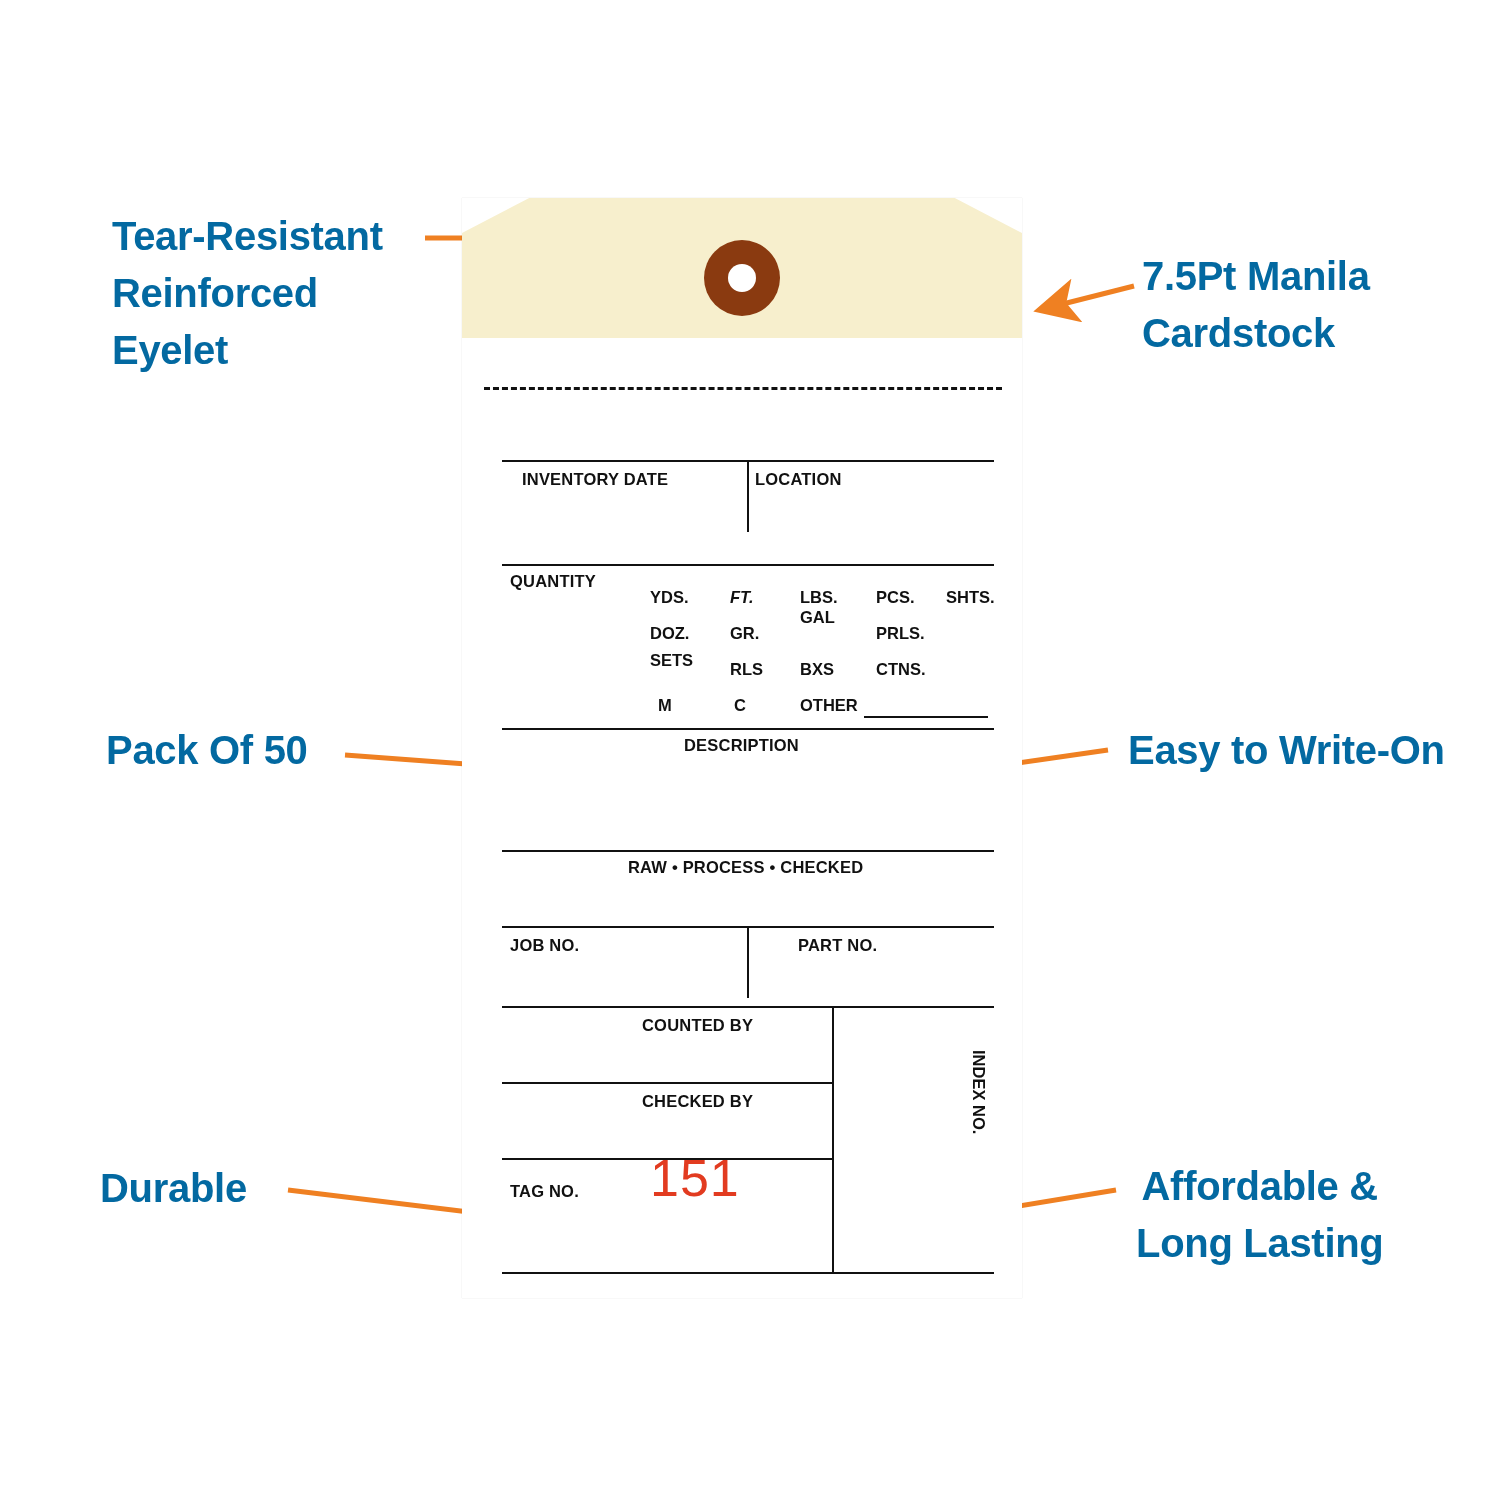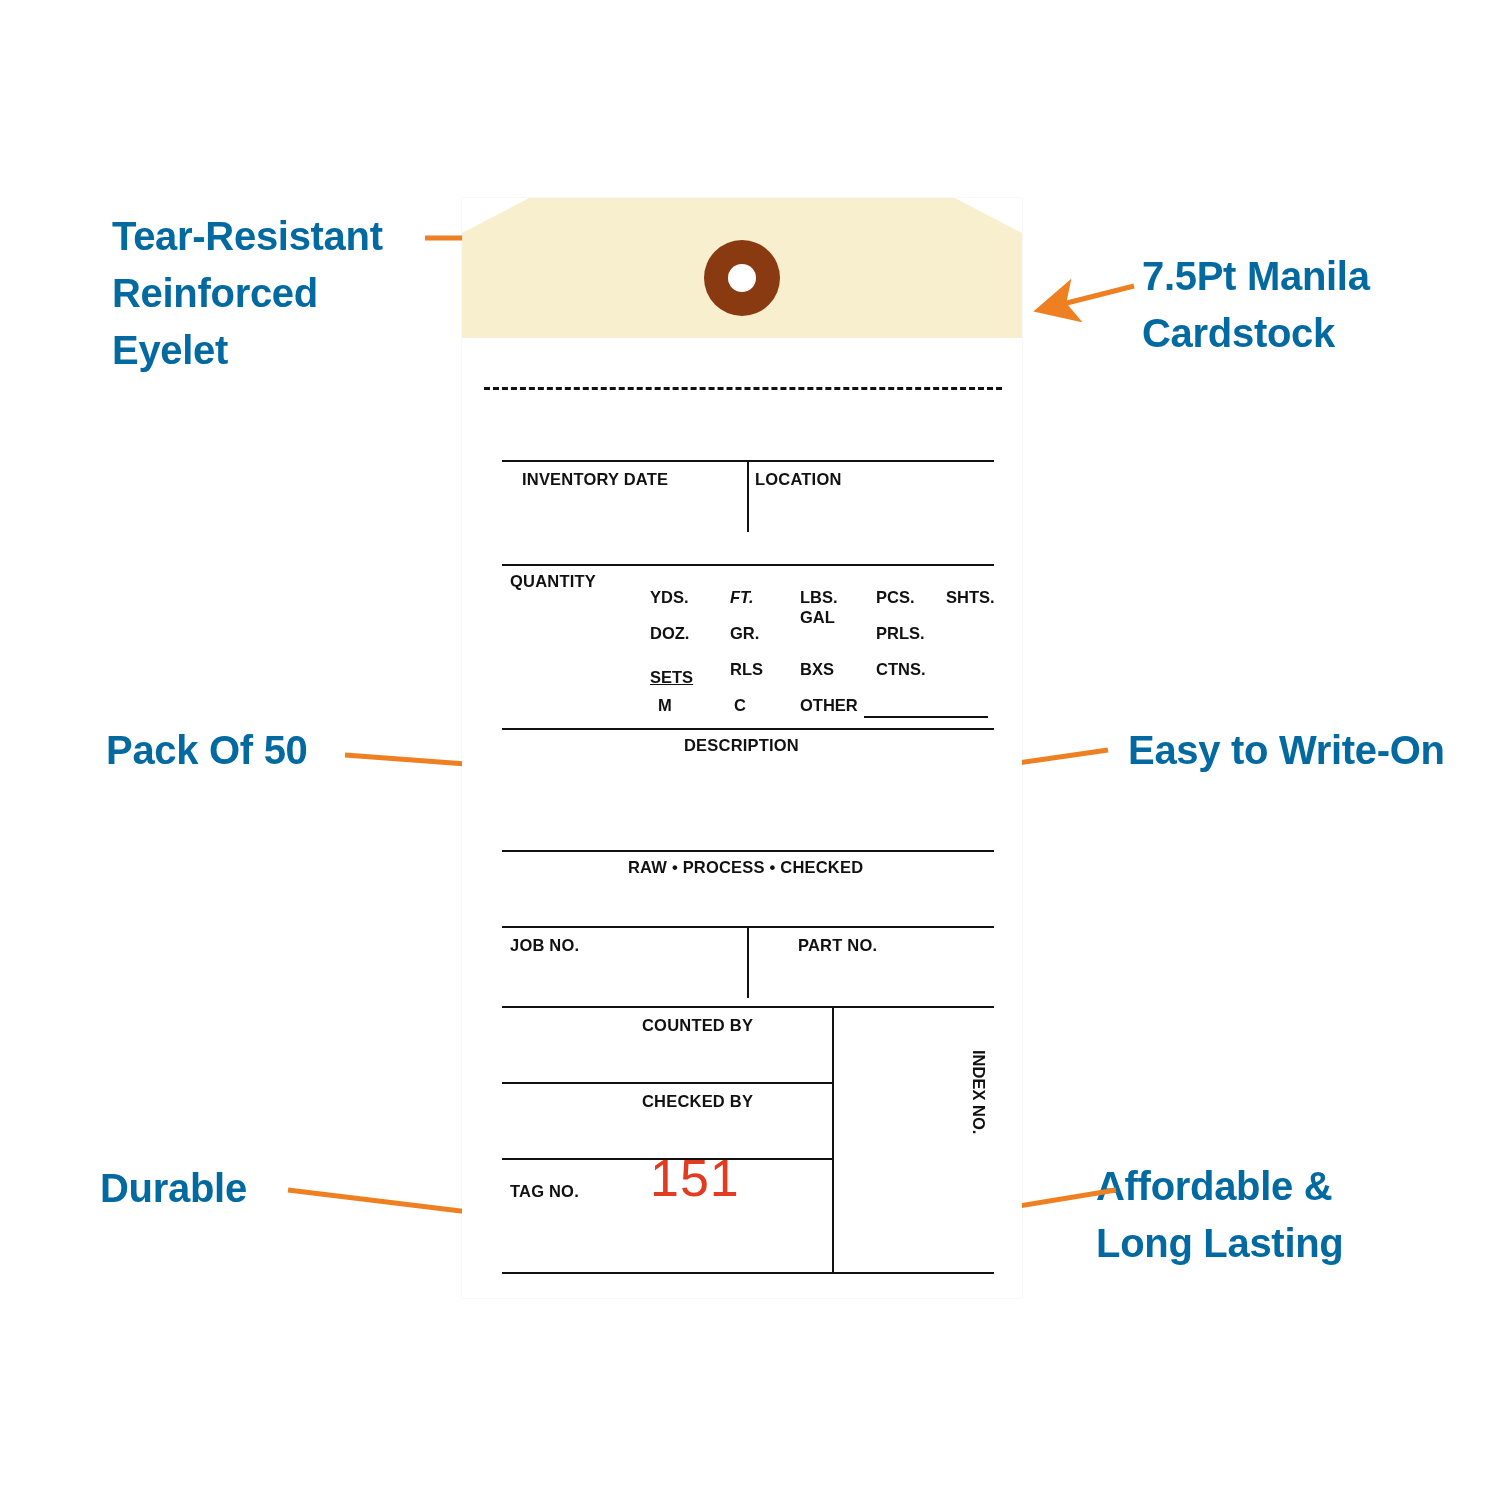--- a/index.html
+++ b/index.html
@@ -27,21 +27,21 @@
     white-space: pre-line;
   }
   .callout.right { text-align: left; }
   .callout.left  { text-align: left; }
 
   #callout-eyelet      { left: 112px;  top: 208px; }
   #callout-cardstock   { left: 1142px; top: 248px; }
   #callout-pack        { left: 106px;  top: 722px; }
   #callout-writeon     { left: 1128px; top: 722px; }
   #callout-durable     { left: 100px;  top: 1160px; }
-  #callout-affordable  { left: 1096px; top: 1158px; }
+  #callout-affordable  { left: 1136px; top: 1158px; text-align: center; }
 
   
   #arrows {
     position: absolute;
     left: 0; top: 0;
     width: 1500px; height: 1500px;
     pointer-events: none;
   }
 
   
@@ -204,21 +204,21 @@
     <div class="unit" style="left:228px; top:128px;font-style:italic;">FT.</div>
     <div class="unit" style="left:298px; top:128px;">LBS.</div>
     <div class="unit" style="left:374px; top:128px;">PCS.</div>
     <div class="unit" style="left:444px; top:128px;">SHTS.</div>
 
     <div class="unit" style="left:148px; top:164px;">DOZ.</div>
     <div class="unit" style="left:228px; top:164px;">GR.</div>
     <div class="unit" style="left:298px; top:148px;">GAL</div>
     <div class="unit" style="left:374px; top:164px;">PRLS.</div>
 
-    <div class="unit" style="left:148px; top:208px;text-decoration:underline;">SETS</div>
+    <div class="unit" style="left:148px; top:191px;">SETS</div>
     <div class="unit" style="left:228px; top:200px;">RLS</div>
     <div class="unit" style="left:298px; top:200px;">BXS</div>
     <div class="unit" style="left:374px; top:200px;">CTNS.</div>
 
     <div class="unit" style="left:156px; top:236px;">M</div>
     <div class="unit" style="left:232px; top:236px;">C</div>
     <div class="unit" style="left:298px; top:236px;">OTHER</div>
     <div class="other-line" style="left:362px; top:256px; width:124px;"></div>
 
     <div class="ln hl" style="left:0; top:268px; width:492px;"></div>

